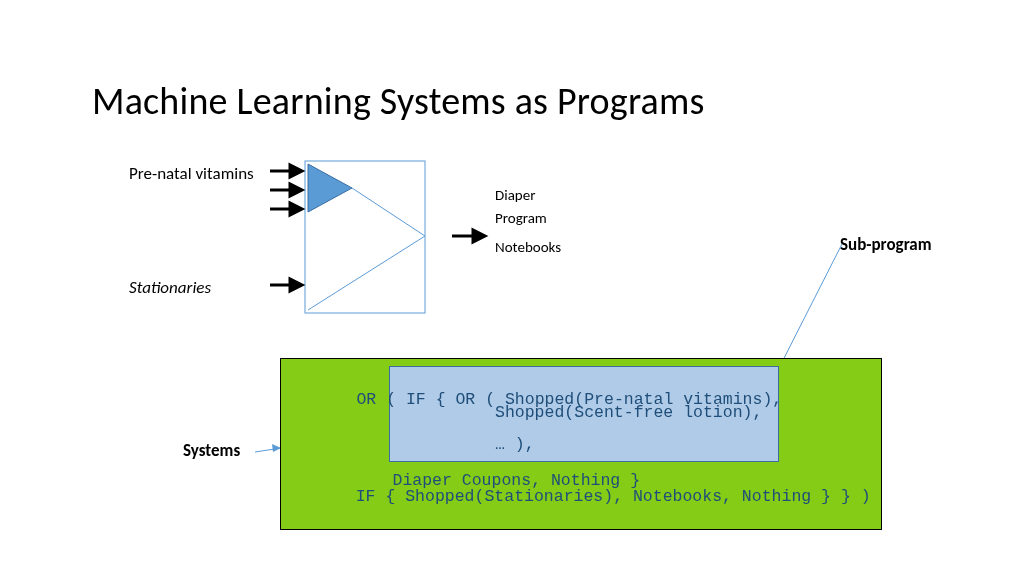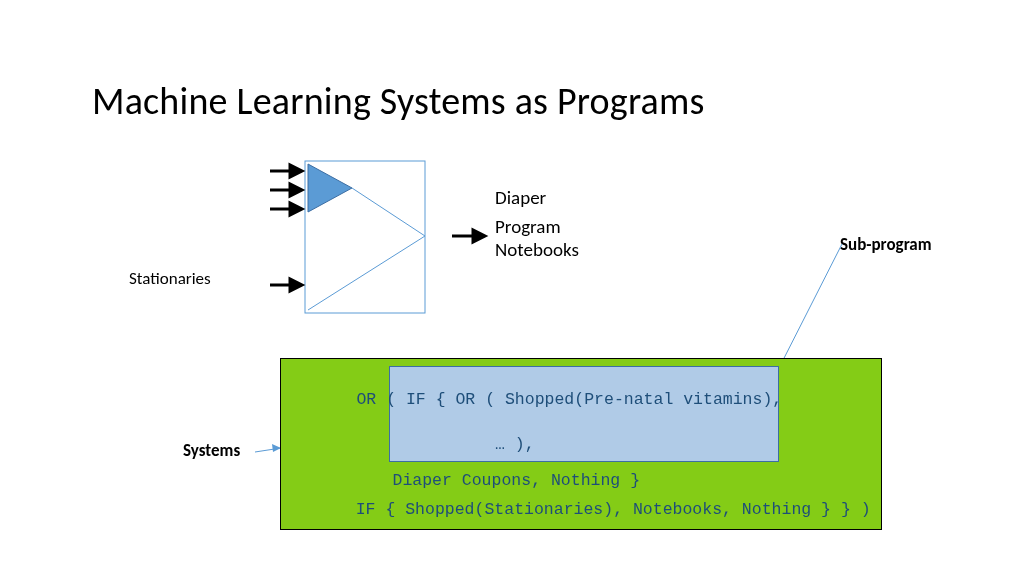--- a/index.html
+++ b/index.html
@@ -25,21 +25,21 @@
     font-weight: 400;
     letter-spacing: 0.2px;
   }
   .input-label {
     position: absolute;
     font-size: 17px;
     line-height: 1.25;
   }
   .output-label {
     position: absolute;
-    font-size: 19px;
+    font-size: 15px;
     line-height: 1.5;
   }
   .sub-label {
     position: absolute;
     font-size: 17px;
     font-weight: 700;
   }
   .code-box {
     position: absolute;
     left: 280px;
@@ -63,22 +63,23 @@
   }
 </style>
 </head>
 <body>
 
 <div class="slide">
 
   <div class="title">Machine Learning Systems as Programs</div>
 
   <div class="input-label" style="left:129px; top:163px;">
+    <div>Pre-natal vitamins</div>
   </div>
-  <div class="input-label" style="left:129px; top:268px;">Stationaries</div>
+  <div class="input-label" style="left:129px; top:277px;font-style:italic;">Stationaries</div>
 
   <div class="output-label" style="left:495px; top:184px;">
     <div>Diaper</div>
     <div>Program</div>
   </div>
   <div class="output-label" style="left:495px; top:236px;">Notebooks</div>
 
   <div class="sub-label" style="left:840px; top:234px;">Sub-program</div>
   <div class="sub-label" style="left:183px; top:440px;">Systems</div>
 
@@ -118,18 +119,19 @@
     <polygon points="281,448 272,444 273,452" fill="#5b9bd5"></polygon>
   </svg>
 
   <div class="code-box">
 
     <div class="hl" style="left:108px; top:7px; width:388px; height:94px;"></div>
 
     <div class="code" style="left:16px; top:12px;">
       <span>OR ( IF { </span><span>OR ( Shopped(Pre-natal vitamins),</span>
     </div>
+    <div class="code" style="left:115px; top:44px;">          Shopped(Scent-free lotion),</div>
     <div class="code" style="left:115px; top:76px;">          … ),</div>
     <div class="code" style="left:62px;  top:112px;">     Diaper Coupons, Nothing }</div>
-    <div class="code" style="left:45px;  top:141px;">   IF { Shopped(Stationaries), Notebooks, Nothing } } )</div>
+    <div class="code" style="left:45px;  top:128px;">   IF { Shopped(Stationaries), Notebooks, Nothing } } )</div>
   </div>
 
 </div>
 
 </body></html>

